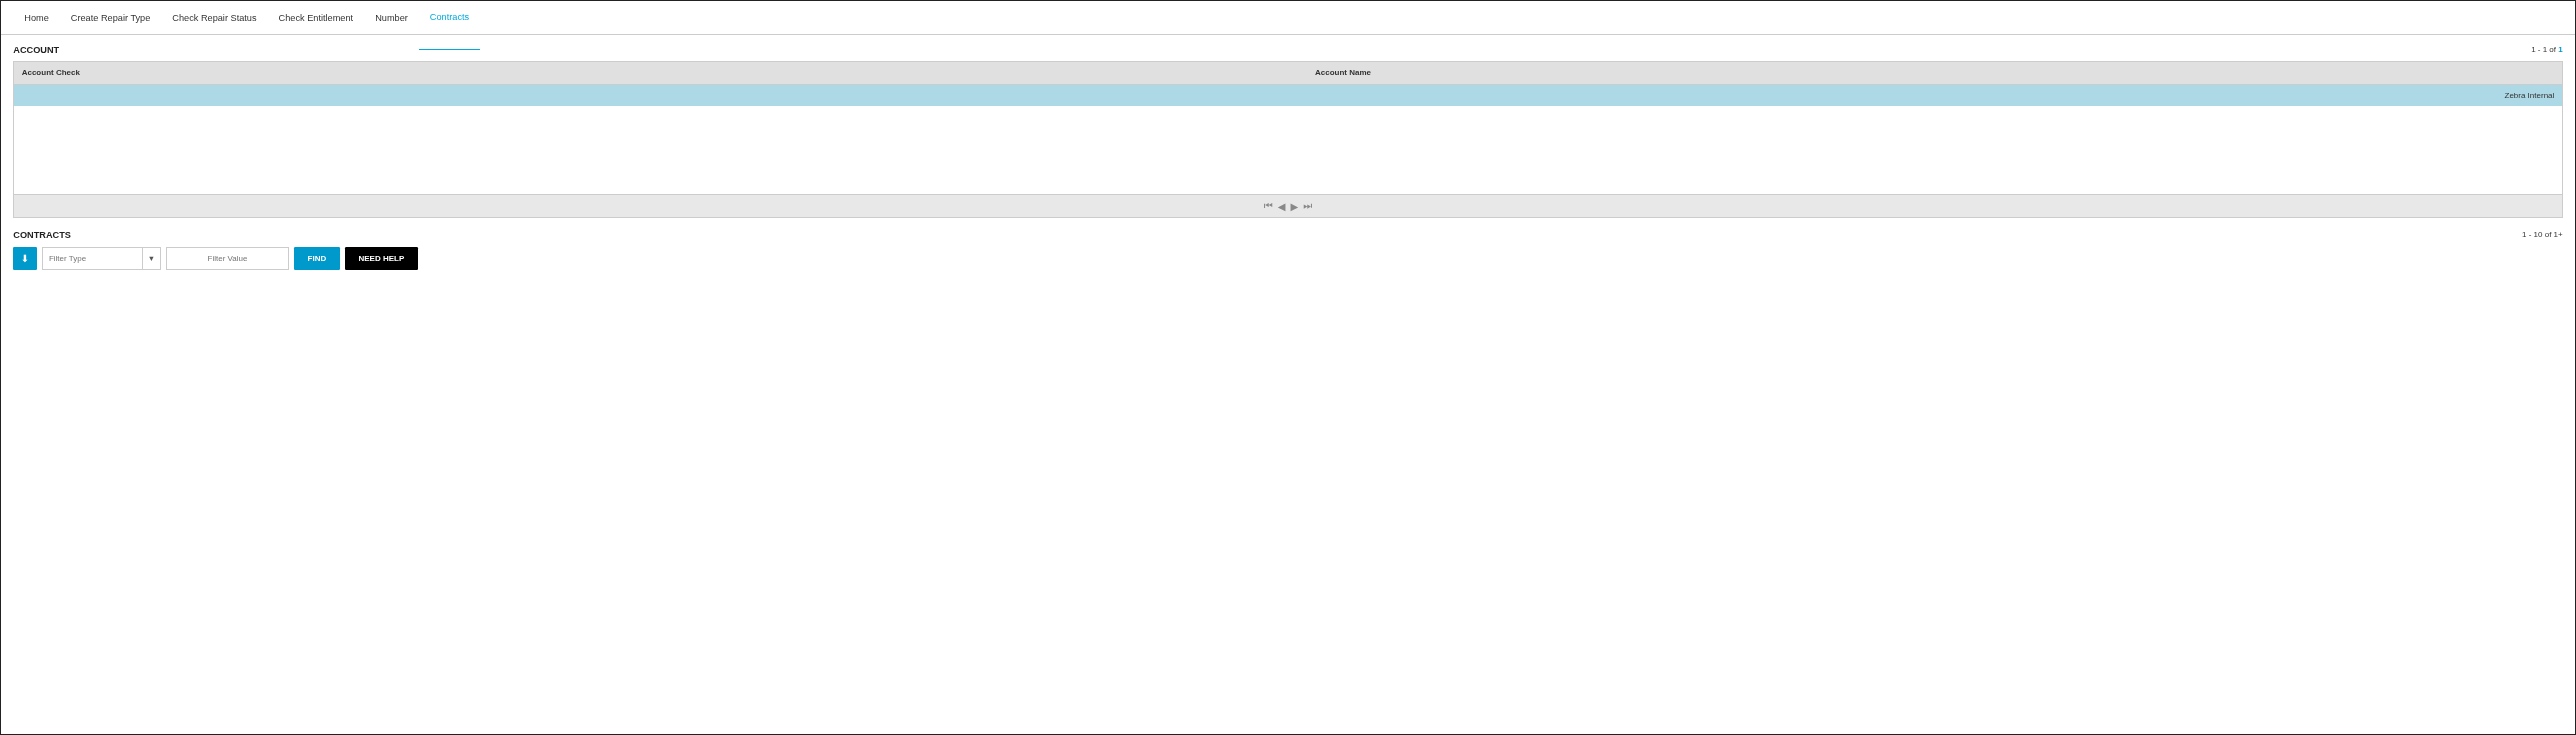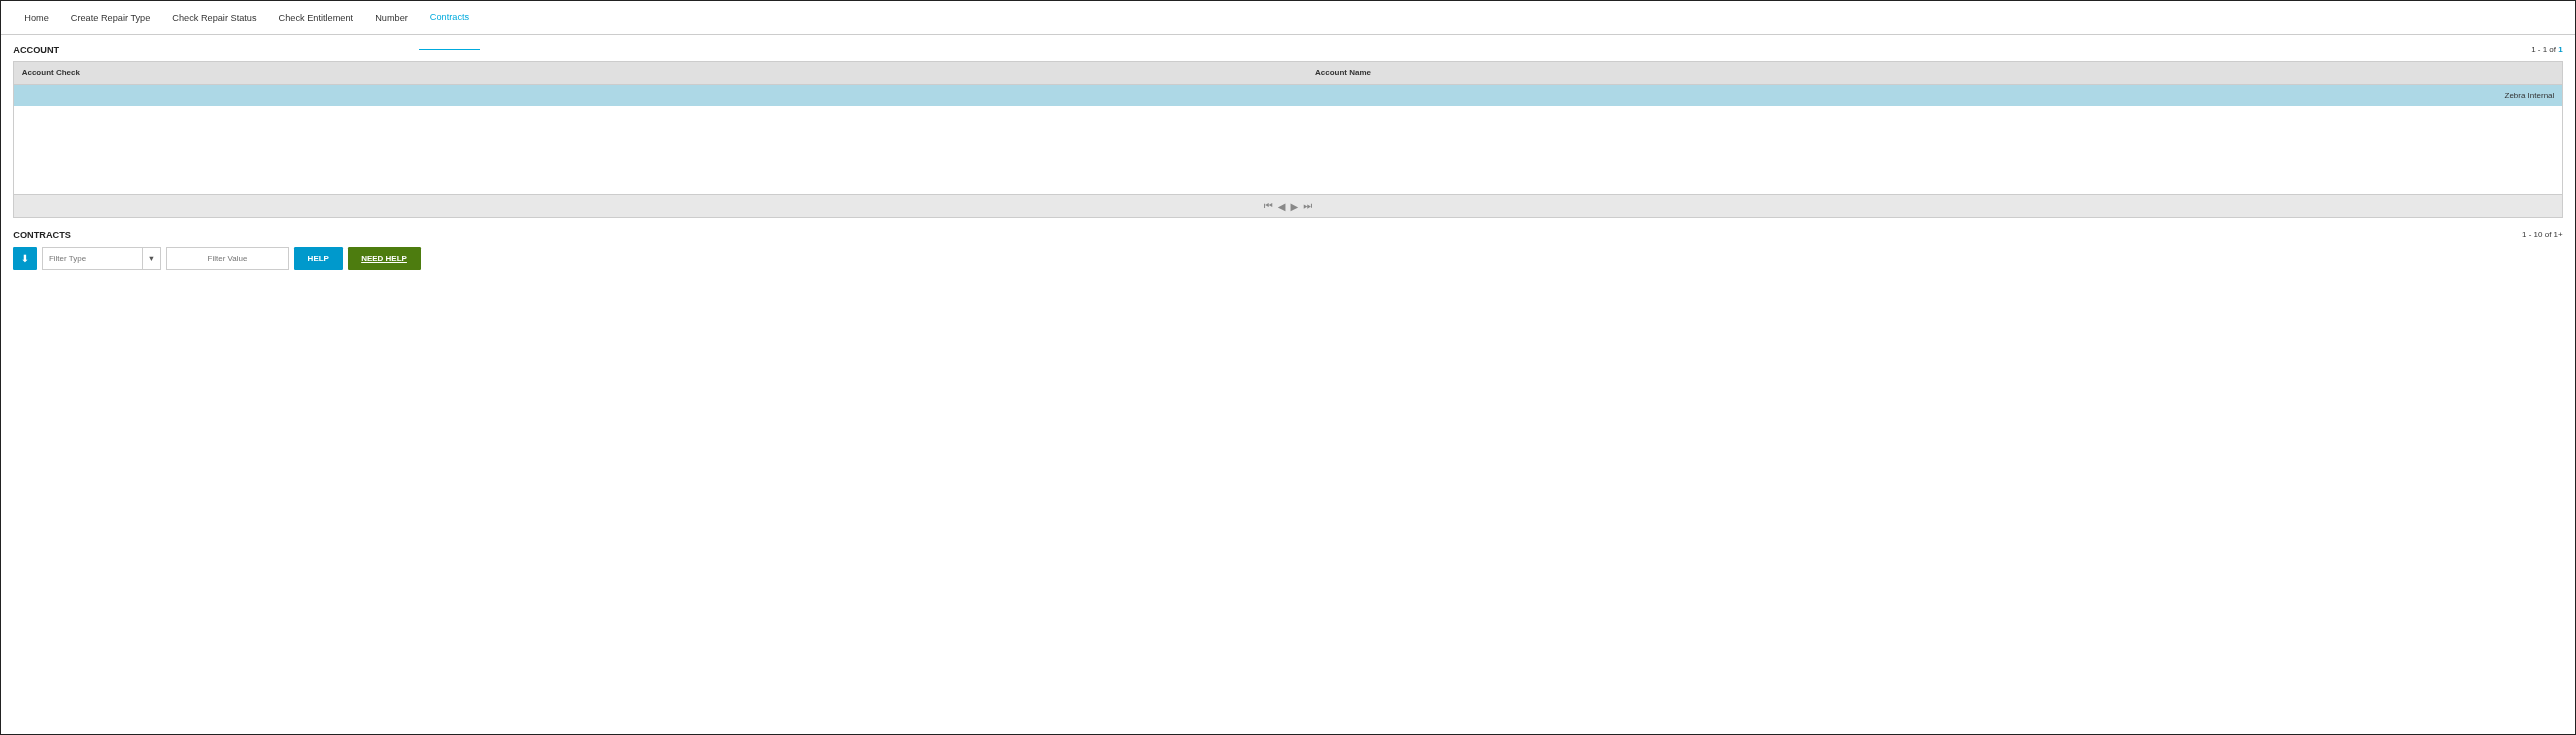--- a/index.html
+++ b/index.html
@@ -204,30 +204,29 @@
       color: #fff;
       height: 23.4px;
       padding: 0 13.6px;
       font-size: 8px;
       font-weight: bold;
       cursor: pointer;
       border-radius: 1.2px;
     }
 
     .btn-need-help {
-      background: #4d7c0f;
+      background: #000000;
       border: none;
       color: #fff;
       height: 23.4px;
       padding: 0 13.6px;
       font-size: 8px;
       font-weight: bold;
       cursor: pointer;
       border-radius: 1.2px;
-      text-decoration: underline;
     }
   </style>
 </head>
 <body>
 
 <div class="outer-border">
 
   <nav class="top-nav">
     <div class="nav-item">Home</div>
     <div class="nav-item">Create Repair Type</div>
@@ -297,19 +296,19 @@
         <span>⬇</span>
       </button>
 
       <div class="filter-type-container">
         <input class="filter-type-input" type="text" placeholder="Filter Type" style="">
         <div class="filter-dropdown-arrow">▼</div>
       </div>
 
       <input class="filter-value-input" type="text" placeholder="Filter Value" style="">
 
-      <button class="btn-find">HELP</button>
+      <button class="btn-find">FIND</button>
       <button class="btn-need-help">NEED HELP</button>
     </div>
 
   </div>
 </div>
 
 
 </body></html>

